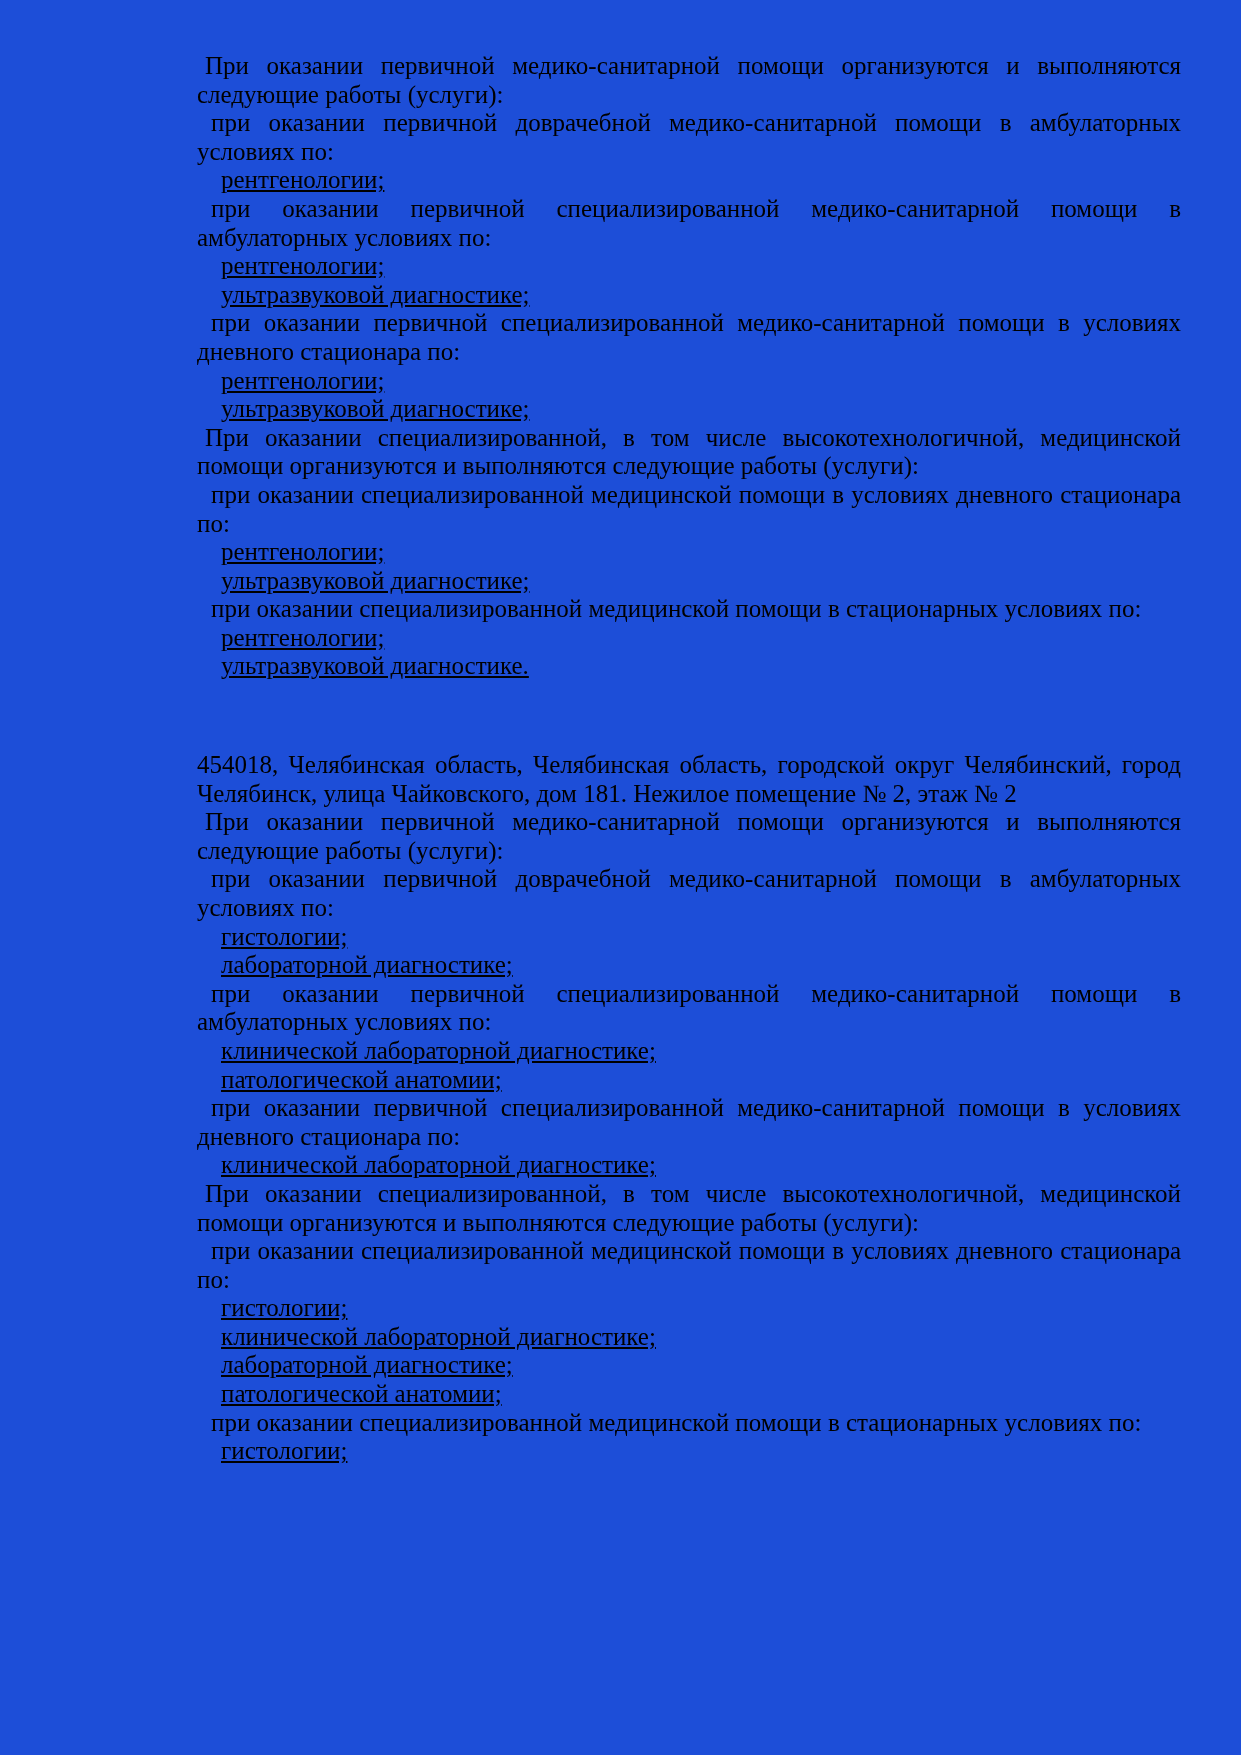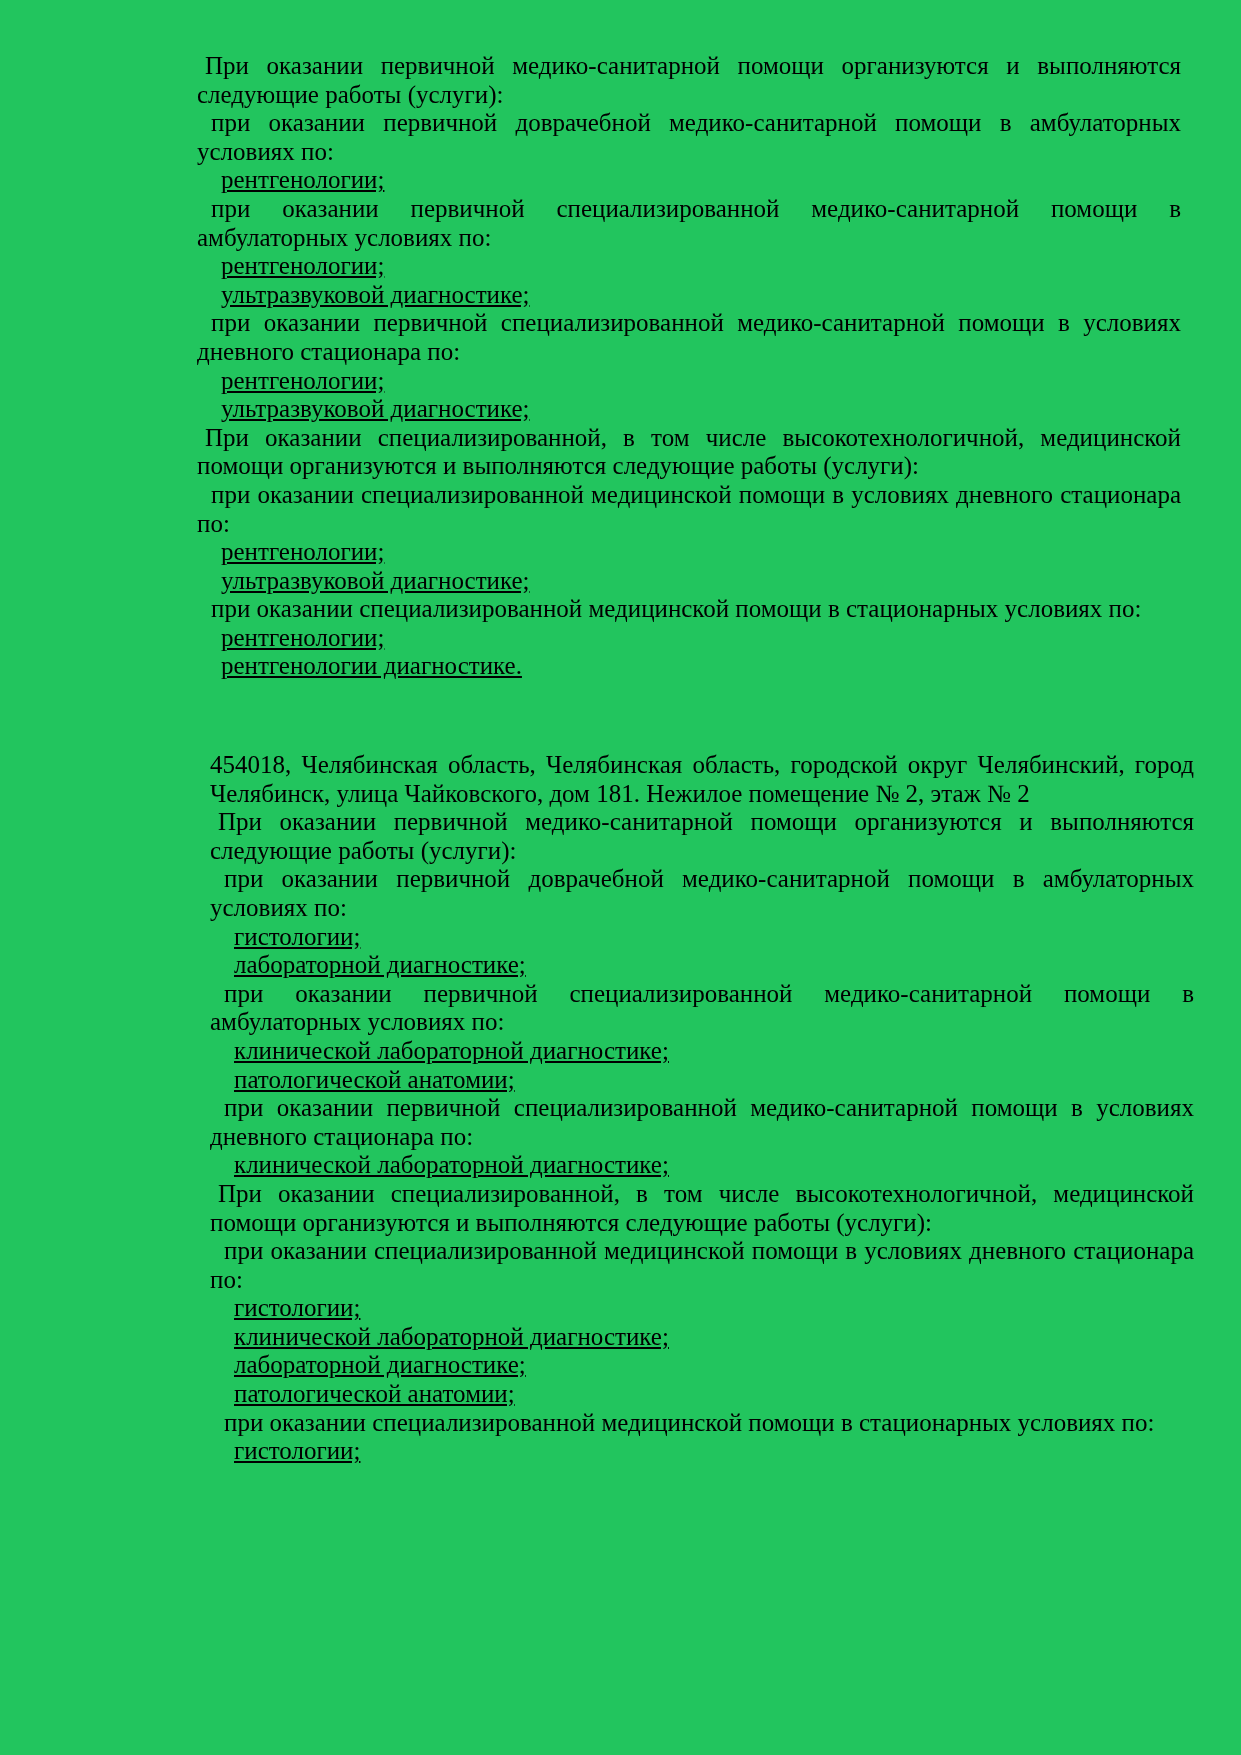--- a/index.html
+++ b/index.html
@@ -14,36 +14,36 @@
     overflow: hidden;
     font-family: "Liberation Serif", "DejaVu Serif", serif;
     color: #000000;
     -webkit-font-smoothing: antialiased;
   }
   .page {
     position: absolute;
     inset: 0;
     width: 1241px;
     height: 1755px;
-    background: #22c55e;
+    background: #1d4ed8;
   }
   .textblock {
     position: absolute;
     left: 197px;
     width: 984px;
     font-size: 25px;
     line-height: 28.6px;
     text-align: justify;
     letter-spacing: 0;
     word-spacing: normal;
     hyphens: none;
     -webkit-hyphens: none;
   }
   #block1 { top: 52px; }
-  #block2 { top: 751px; margin-left: 13px; }
+  #block2 { top: 751px; }
   .textblock p {
     margin: 0;
     padding: 0;
   }
   
   .p-main  { text-indent: 8px;  }  
   .p-sub   { text-indent: 14px; }  
   .p-item  { text-indent: 24px; text-decoration: underline; }  
   .p-plain { text-indent: 0;    }  
 </style>
@@ -60,21 +60,21 @@
       <p class="p-item">ультразвуковой диагностике;</p>
       <p class="p-sub">при оказании первичной специализированной медико-санитарной помощи в условиях дневного стационара по:</p>
       <p class="p-item">рентгенологии;</p>
       <p class="p-item">ультразвуковой диагностике;</p>
       <p class="p-main">При оказании специализированной, в том числе высокотехнологичной, медицинской помощи организуются и выполняются следующие работы (услуги):</p>
       <p class="p-sub">при оказании специализированной медицинской помощи в условиях дневного стационара по:</p>
       <p class="p-item">рентгенологии;</p>
       <p class="p-item">ультразвуковой диагностике;</p>
       <p class="p-sub">при оказании специализированной медицинской помощи в стационарных условиях по:</p>
       <p class="p-item">рентгенологии;</p>
-      <p class="p-item">рентгенологии диагностике.</p>
+      <p class="p-item">ультразвуковой диагностике.</p>
     </div>
   <div id="block2" class="textblock">
       <p class="p-plain">454018, Челябинская область, Челябинская область, городской округ Челябинский, город Челябинск, улица Чайковского, дом 181. Нежилое помещение № 2, этаж № 2</p>
       <p class="p-main">При оказании первичной медико-санитарной помощи организуются и выполняются следующие работы (услуги):</p>
       <p class="p-sub">при оказании первичной доврачебной медико-санитарной помощи в амбулаторных условиях по:</p>
       <p class="p-item">гистологии;</p>
       <p class="p-item">лабораторной диагностике;</p>
       <p class="p-sub">при оказании первичной специализированной медико-санитарной помощи в амбулаторных условиях по:</p>
       <p class="p-item">клинической лабораторной диагностике;</p>
       <p class="p-item">патологической анатомии;</p>

